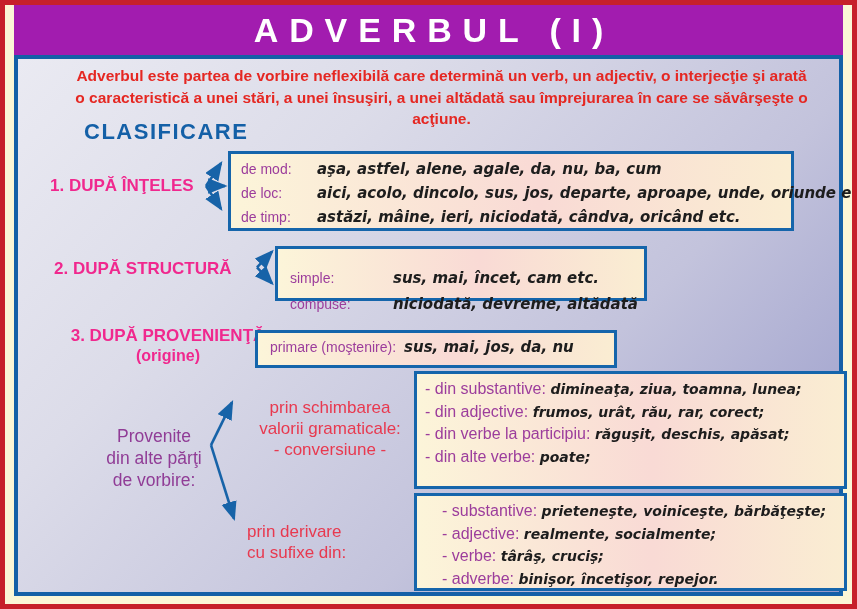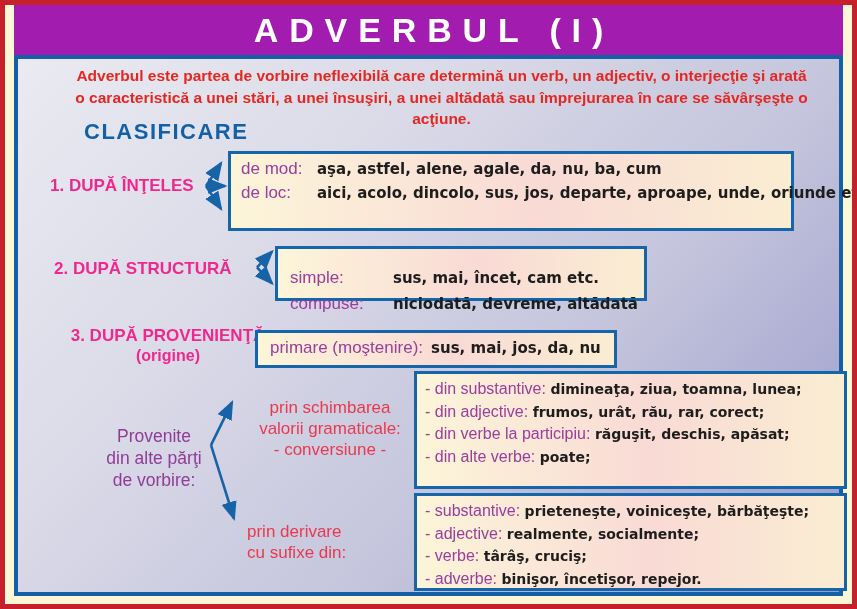--- a/index.html
+++ b/index.html
@@ -41,35 +41,35 @@
     color:#F0288E;font-weight:bold;font-size:17px;white-space:nowrap;
   }
   .sec3-wrap{left:5px;top:267px;width:238px;text-align:center;}
   .sec3-sub{color:#F0288E;font-weight:bold;font-size:16px;margin-top:1px;}
   .gbox{
     box-sizing:border-box;
     border:3px solid #1565AB;
     background:linear-gradient(90deg,#FCF5D9 0%,#F9DAD5 55%,#FAEDD2 100%);
   }
   .brow{white-space:nowrap;}
-  .blabel{color:#9C3D9C;font-size:17px;}
-  .bval{color:#1D1D1D;font-weight:bold;font-size:15px;font-family:"DejaVu Sans",sans-serif;margin-top:40px;}
+  .blabel{color:#9C3D9C;font-size:14px;}
+  .bval{color:#1D1D1D;font-weight:bold;font-style:italic;font-size:15px;font-family:"DejaVu Sans",sans-serif;margin-top:40px;}
   .box1{left:210px;top:92px;width:566px;height:80px;padding:3px 10px;}
   .box1 .brow{line-height:24px;}
   .box1 .blabel{display:inline-block;width:76px;}
   .box2{left:257px;top:187px;width:372px;height:55px;padding:16px 12px;}
   .box2 .brow{line-height:25px;}
   .box2 .blabel{display:inline-block;width:103px;}
   .box3{left:237px;top:271px;width:362px;height:38px;padding:5px 12px;}
   .box3 .bval{margin-left:8px;}
   .smbox .brow{line-height:21.5px;}
   .smbox .blabel{font-size:16px;}
   .smbox .bval{font-size:14px;}
   .box4{left:396px;top:312px;width:433px;height:118px;padding:4px 8px;}
-  .box5{left:396px;top:434px;width:433px;height:98px;padding:4px 8px;}
+  .box5{left:396px;top:434px;width:433px;height:98px;padding:4px 25px;}
   .provenite{
     left:25px;top:366px;width:170px;text-align:center;
     color:#903C96;font-size:17.5px;line-height:22px;
   }
   .branch{
     color:#E8394F;font-size:17px;line-height:21px;
   }
   .conversiune{left:196px;top:338px;width:180px;text-align:center;}
   .derivare{left:203px;top:462px;width:150px;text-align:left;}
   svg.arrows{position:absolute;left:0;top:0;width:100%;height:100%;pointer-events:none;}
@@ -112,20 +112,23 @@
     <div class="abs clasificare">CLASIFICARE</div>
 
     <div class="abs sec-label" style="left:6px;top:117px;">1. DUPĂ ÎNŢELES</div>
 
     <div class="abs gbox box1">
       <div class="brow">
         <span class="blabel">de mod:</span><span class="bval">aşa, astfel, alene, agale, da, nu, ba, cum</span>
       </div>
       <div class="brow">
         <span class="blabel">de loc:</span><span class="bval">aici, acolo, dincolo, sus, jos, departe, aproape, unde, oriunde etc.</span>
+      </div>
+      <div class="brow">
+        <span class="blabel">de timp:</span><span class="bval">astăzi, mâine, ieri, niciodată, cândva, oricând etc.</span>
       </div>
     </div>
 
     <div class="abs sec-label" style="left:10px;top:200px;">2. DUPĂ STRUCTURĂ</div>
 
     <div class="abs gbox box2">
       <div class="brow">
         <span class="blabel">simple:</span><span class="bval">sus, mai, încet, cam etc.</span>
       </div>
       <div class="brow">

